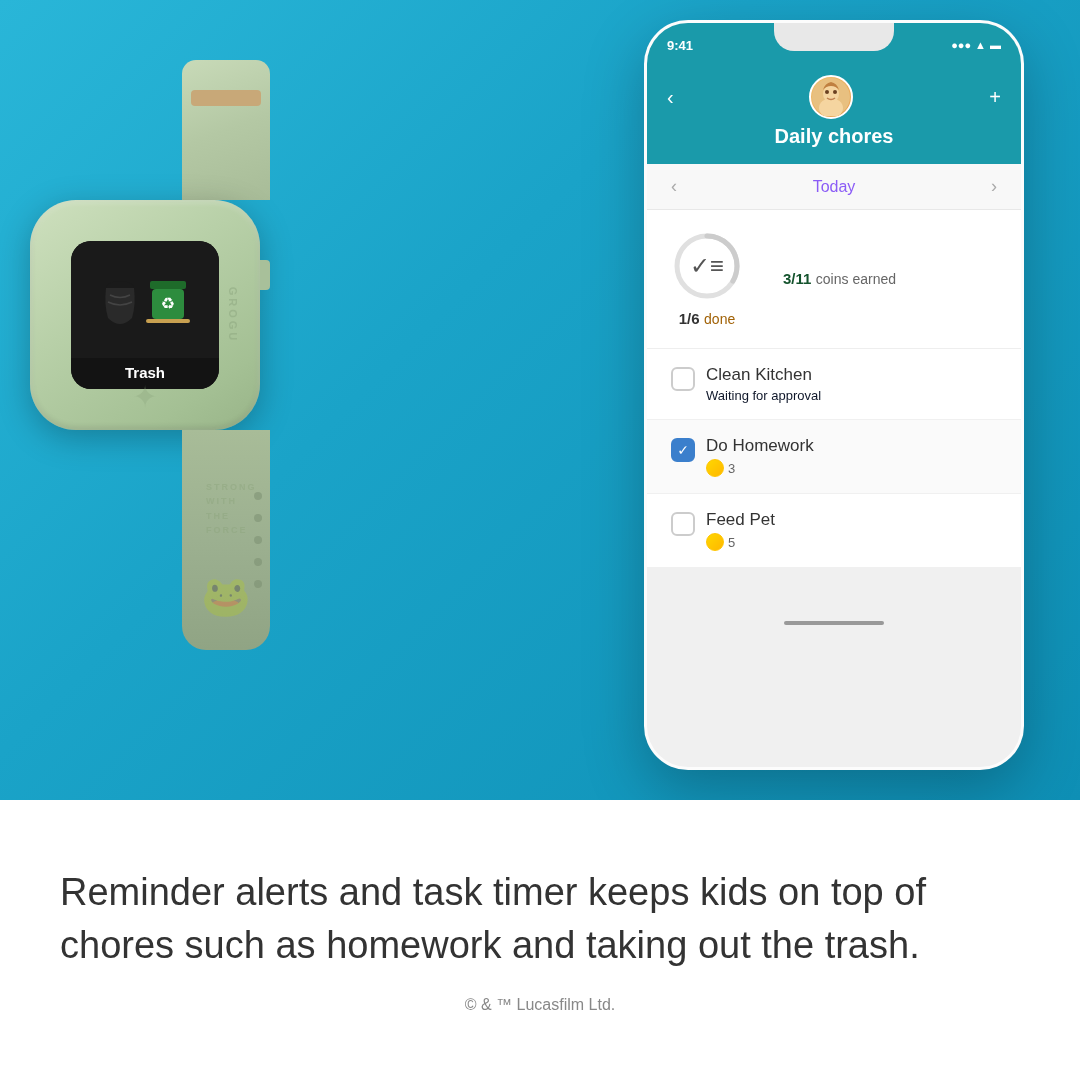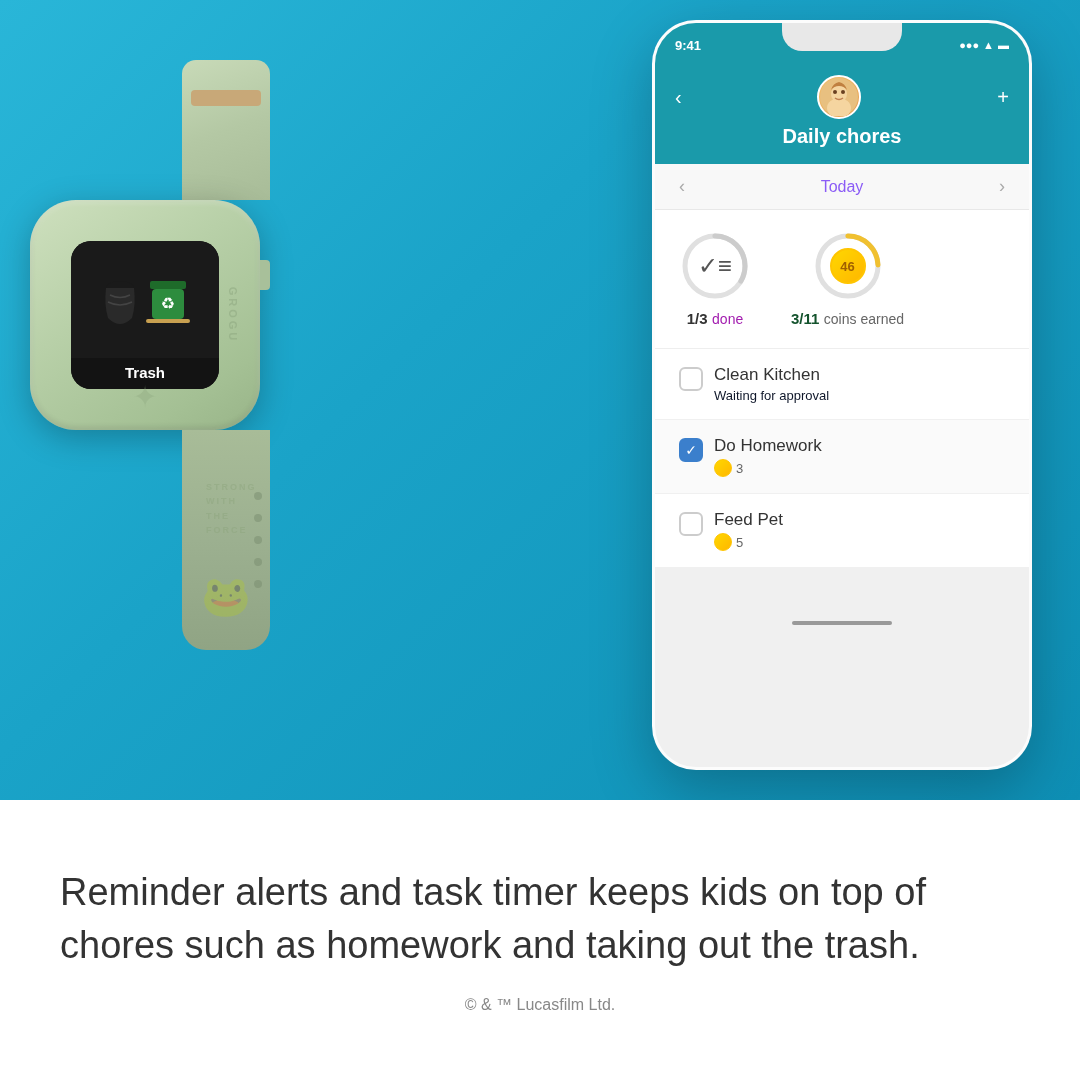--- a/index.html
+++ b/index.html
@@ -43,21 +43,21 @@
 
     .copyright {
       font-size: 16px;
       color: #888;
       text-align: center;
     }
 
     
     .phone-container {
       position: absolute;
-      right: 28px;
+      right: 36px;
       top: 20px;
       width: 400px;
       height: 760px;
       margin-left: 34px;
     }
 
     .phone-body {
       width: 380px;
       height: 750px;
       background: #f0f0f0;
@@ -548,35 +548,26 @@
           <div class="circle-progress">
             <svg viewBox="0 0 72 72">
               <circle cx="36" cy="36" r="30" fill="none" stroke="#e0e0e0" stroke-width="5"></circle>
               <circle cx="36" cy="36" r="30" fill="none" stroke="#ccc" stroke-width="5" stroke-dasharray="63 125" stroke-linecap="round"></circle>
             </svg>
             <div class="circle-progress-inner">
               <span style="font-size:24px; color:#555;">✓≡</span>
             </div>
           </div>
           <div>
-            <span style="font-size:15px; font-weight:700; color:#333;">1/3</span>
-            <span style="font-size:14px; color:#a21caf;">done</span>
+            <span style="font-size:15px; font-weight:700; color:#333;">1/6</span>
+            <span style="font-size:14px; color:#a16207;">done</span>
           </div>
         </div>
 
         <div class="progress-item">
-          <div class="circle-progress">
-            <svg viewBox="0 0 72 72">
-              <circle cx="36" cy="36" r="30" fill="none" stroke="#e0e0e0" stroke-width="5"></circle>
-              <circle cx="36" cy="36" r="30" fill="none" stroke="#f0c030" stroke-width="5" stroke-dasharray="46 142" stroke-linecap="round"></circle>
-            </svg>
-            <div class="circle-progress-inner">
-              <div class="coin-badge">46</div>
-            </div>
-          </div>
           <div>
             <span style="font-size:15px; font-weight:700; color:#14532d;">3/11</span>
             <span style="font-size:14px; color:#666;">coins earned</span>
           </div>
         </div>
       </div>
 
       <div class="chore-list">
 
         <div class="chore-item">

